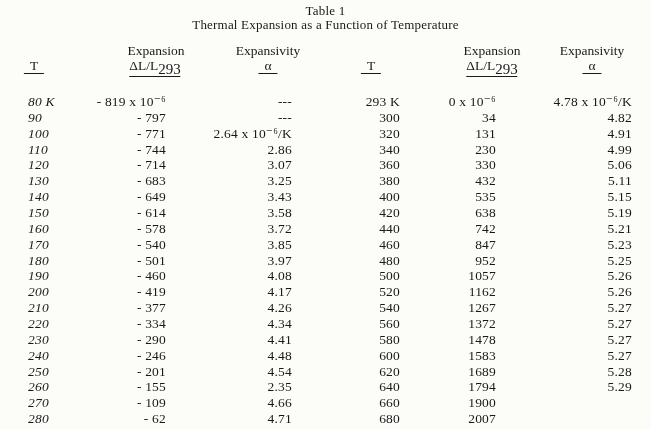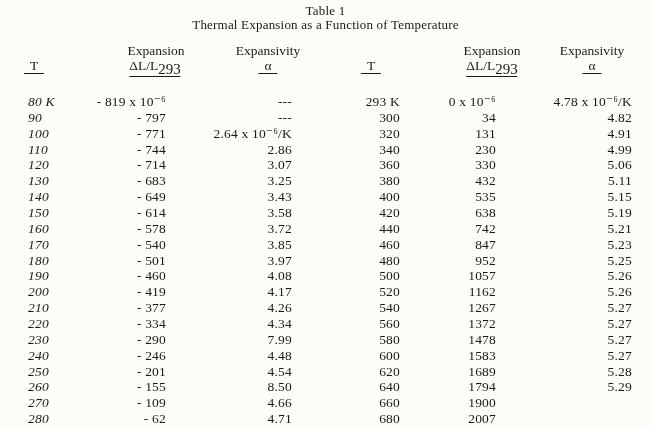--- a/index.html
+++ b/index.html
@@ -149,39 +149,39 @@
       <div class="cell c5">1267</div>
       <div class="cell c6">5.27</div>
       <div class="cell c1">220</div>
       <div class="cell c2">- 334</div>
       <div class="cell c3">4.34</div>
       <div class="cell c4">560</div>
       <div class="cell c5">1372</div>
       <div class="cell c6">5.27</div>
       <div class="cell c1">230</div>
       <div class="cell c2">- 290</div>
-      <div class="cell c3">7.99</div>
+      <div class="cell c3">4.41</div>
       <div class="cell c4">580</div>
       <div class="cell c5">1478</div>
       <div class="cell c6">5.27</div>
       <div class="cell c1">240</div>
       <div class="cell c2">- 246</div>
       <div class="cell c3">4.48</div>
       <div class="cell c4">600</div>
       <div class="cell c5">1583</div>
       <div class="cell c6">5.27</div>
       <div class="cell c1">250</div>
       <div class="cell c2">- 201</div>
       <div class="cell c3">4.54</div>
       <div class="cell c4">620</div>
       <div class="cell c5">1689</div>
       <div class="cell c6">5.28</div>
       <div class="cell c1">260</div>
       <div class="cell c2">- 155</div>
-      <div class="cell c3">8.50</div>
+      <div class="cell c3">2.35</div>
       <div class="cell c4">640</div>
       <div class="cell c5">1794</div>
       <div class="cell c6">5.29</div>
       <div class="cell c1">270</div>
       <div class="cell c2">- 109</div>
       <div class="cell c3">4.66</div>
       <div class="cell c4">660</div>
       <div class="cell c5">1900</div>
       <div class="cell c6"></div>
       <div class="cell c1">280</div>

